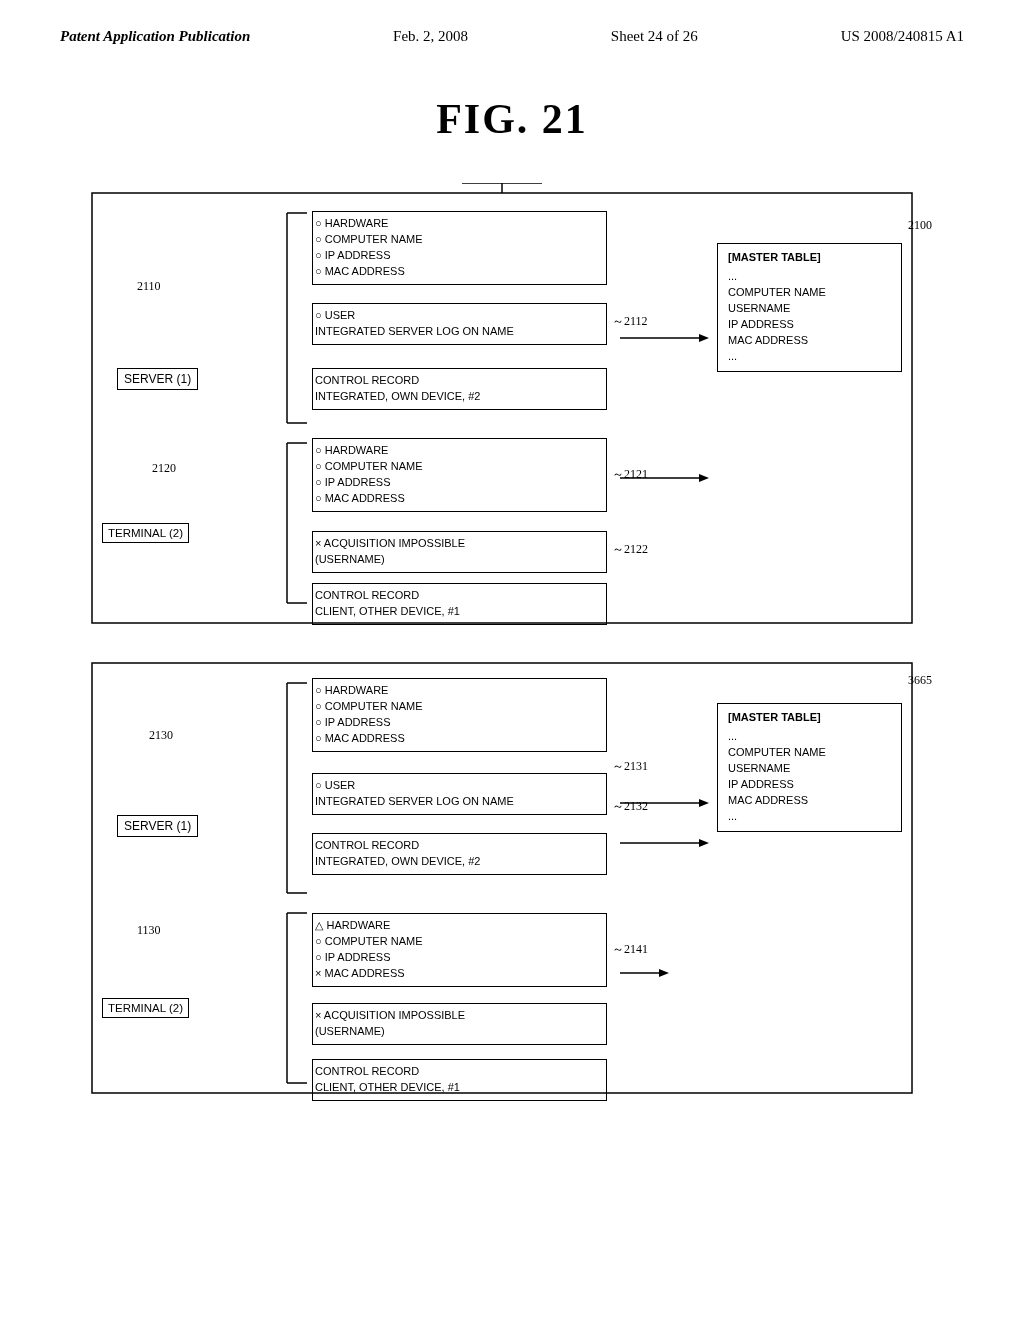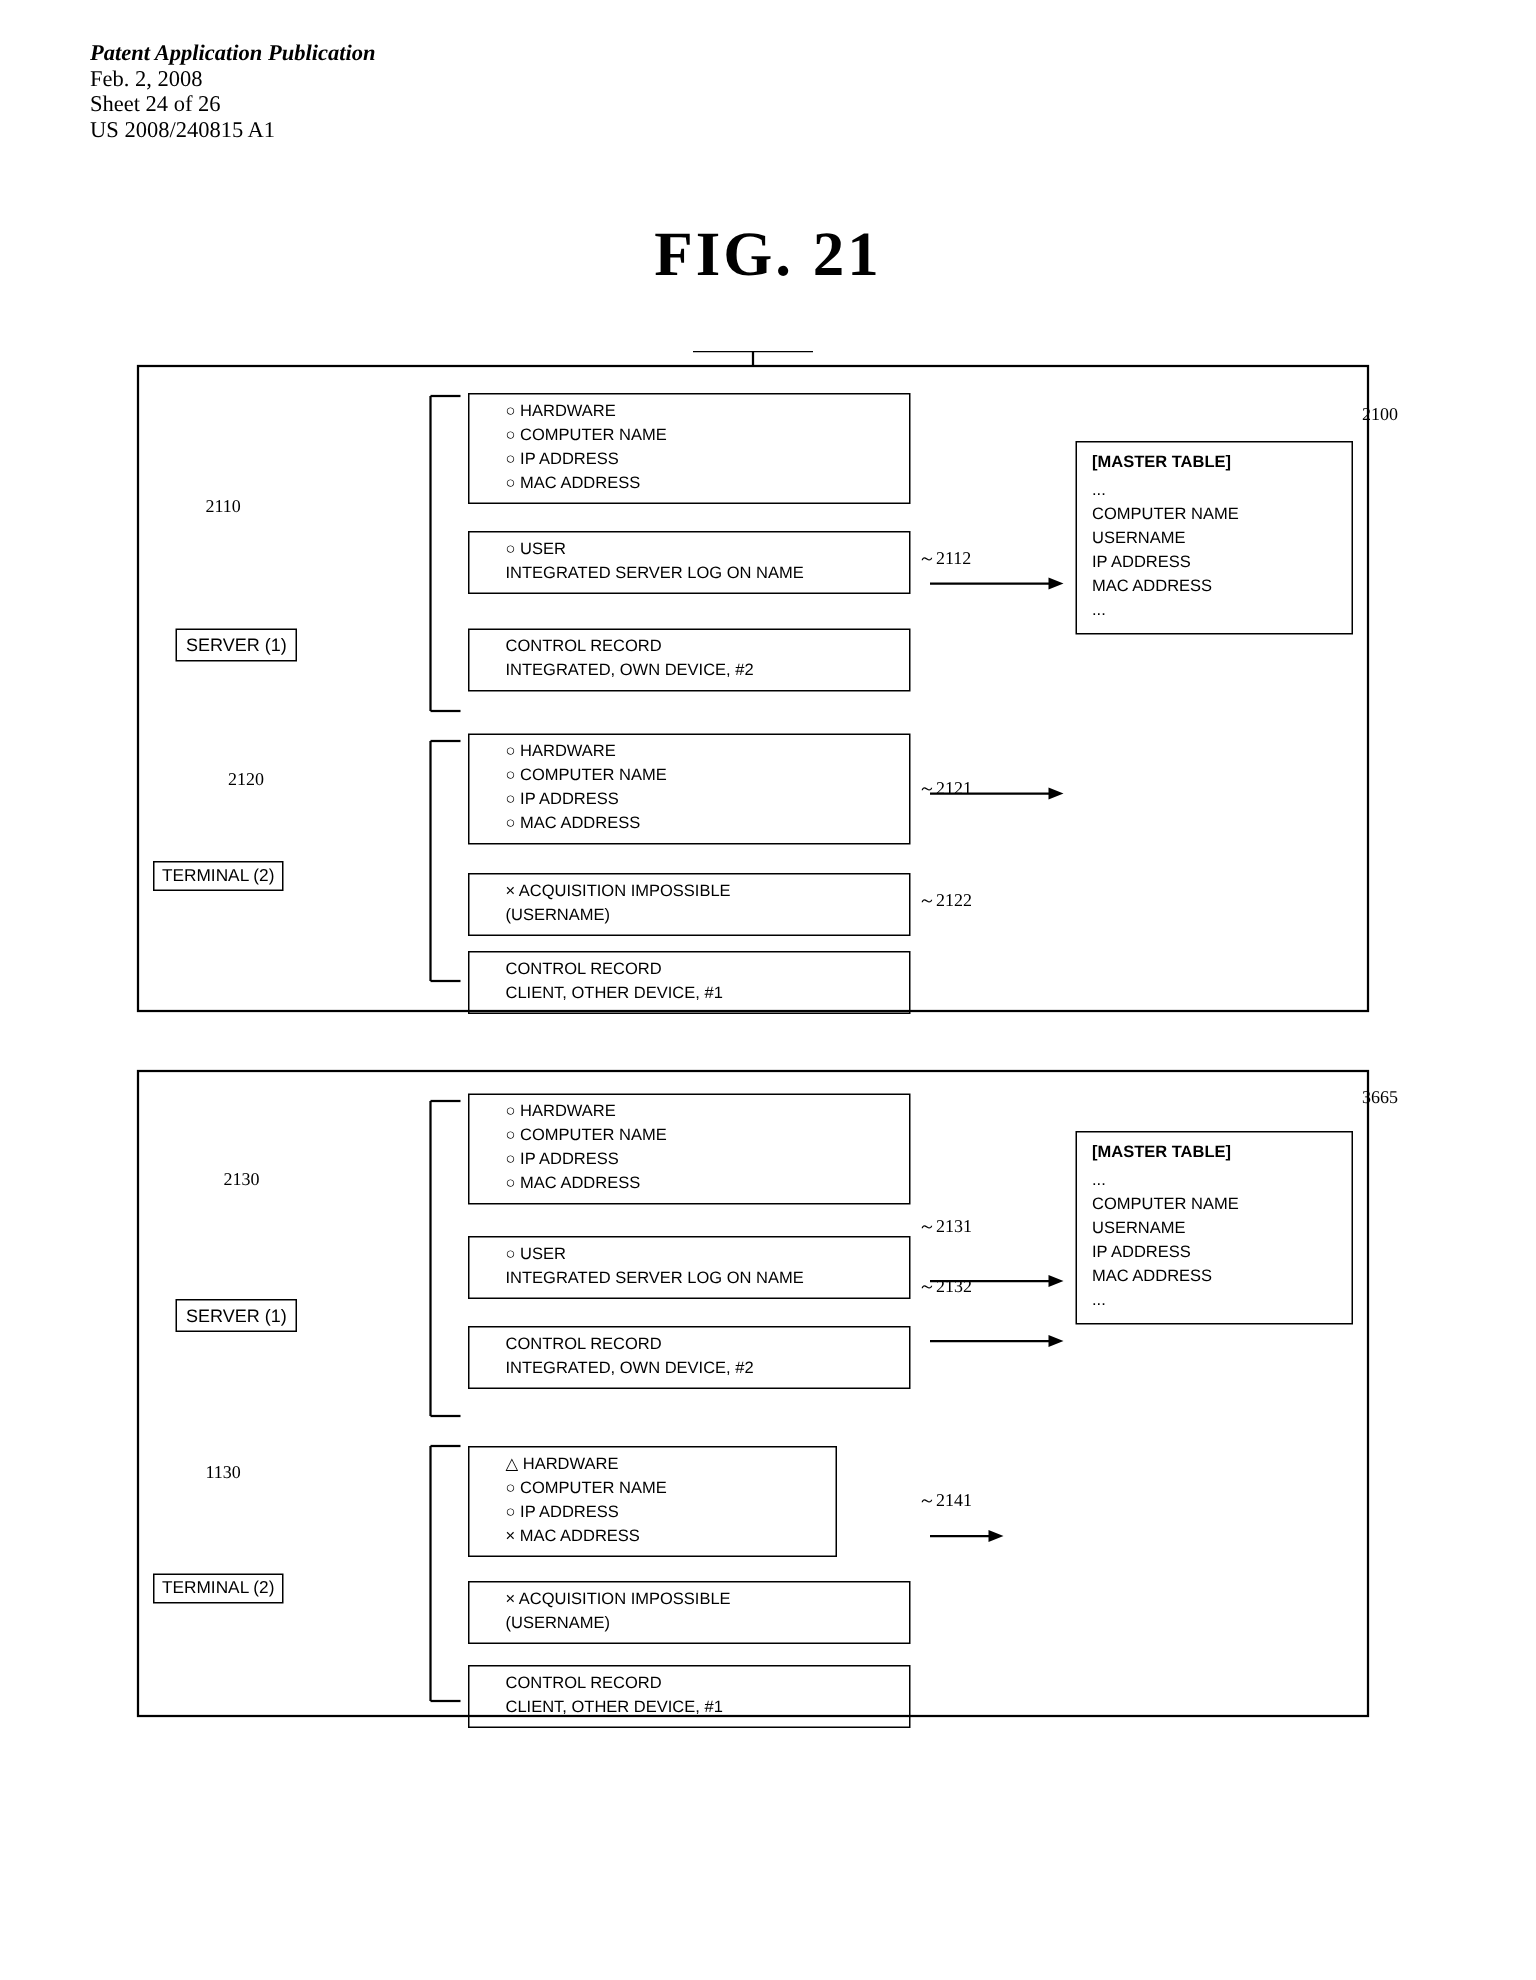--- a/index.html
+++ b/index.html
@@ -12,21 +12,20 @@
       overflow: hidden;
     }
 
     
     .page-header {
       display: flex;
       justify-content: space-between;
       align-items: baseline;
       padding: 28px 60px 0 60px;
       font-size: 15px;
-      flex-direction: column;
     }
     .header-left { font-style: italic; font-weight: bold; }
     .header-center { }
     .header-right { }
 
     
     .fig-title {
       text-align: center;
       font-size: 42px;
       font-weight: bold;
@@ -49,21 +48,21 @@
       font-size: 12px;
     }
 
     
     .info-box {
       position: absolute;
       border: 1.5px solid #000;
       font-size: 11px;
       line-height: 1.45;
       font-family: Arial, sans-serif;
-      padding: 4px 24px;
+      padding: 4px 2px;
     }
 
     
     .svg-overlay {
       position: absolute;
       top: 0; left: 0;
       width: 100%;
       height: 100%;
       pointer-events: none;
     }
@@ -226,21 +225,21 @@
 
   <div class="info-box" style="left:230px; top:650px; width:295px;">
     <div>CONTROL RECORD</div>
     <div>INTEGRATED, OWN DEVICE, #2</div>
   </div>
 
   <div class="num-label" style="left:55px; top:740px;">1130</div>
 
   <div class="box-label" style="left:20px; top:815px; border:1.5px solid #000; padding:3px 5px; font-size:11.5px;">TERMINAL (2)</div>
 
-  <div class="info-box" style="left:230px; top:730px; width:246px;">
+  <div class="info-box" style="left:230px; top:730px; width:295px;">
     <div>△ HARDWARE</div>
     <div>○ COMPUTER NAME</div>
     <div>○ IP ADDRESS</div>
     <div>× MAC ADDRESS</div>
   </div>
 
   <div class="num-label" style="left:530px; top:758px;">～2141</div>
 
   <div class="info-box" style="left:230px; top:820px; width:295px;">
     <div>× ACQUISITION IMPOSSIBLE</div>

